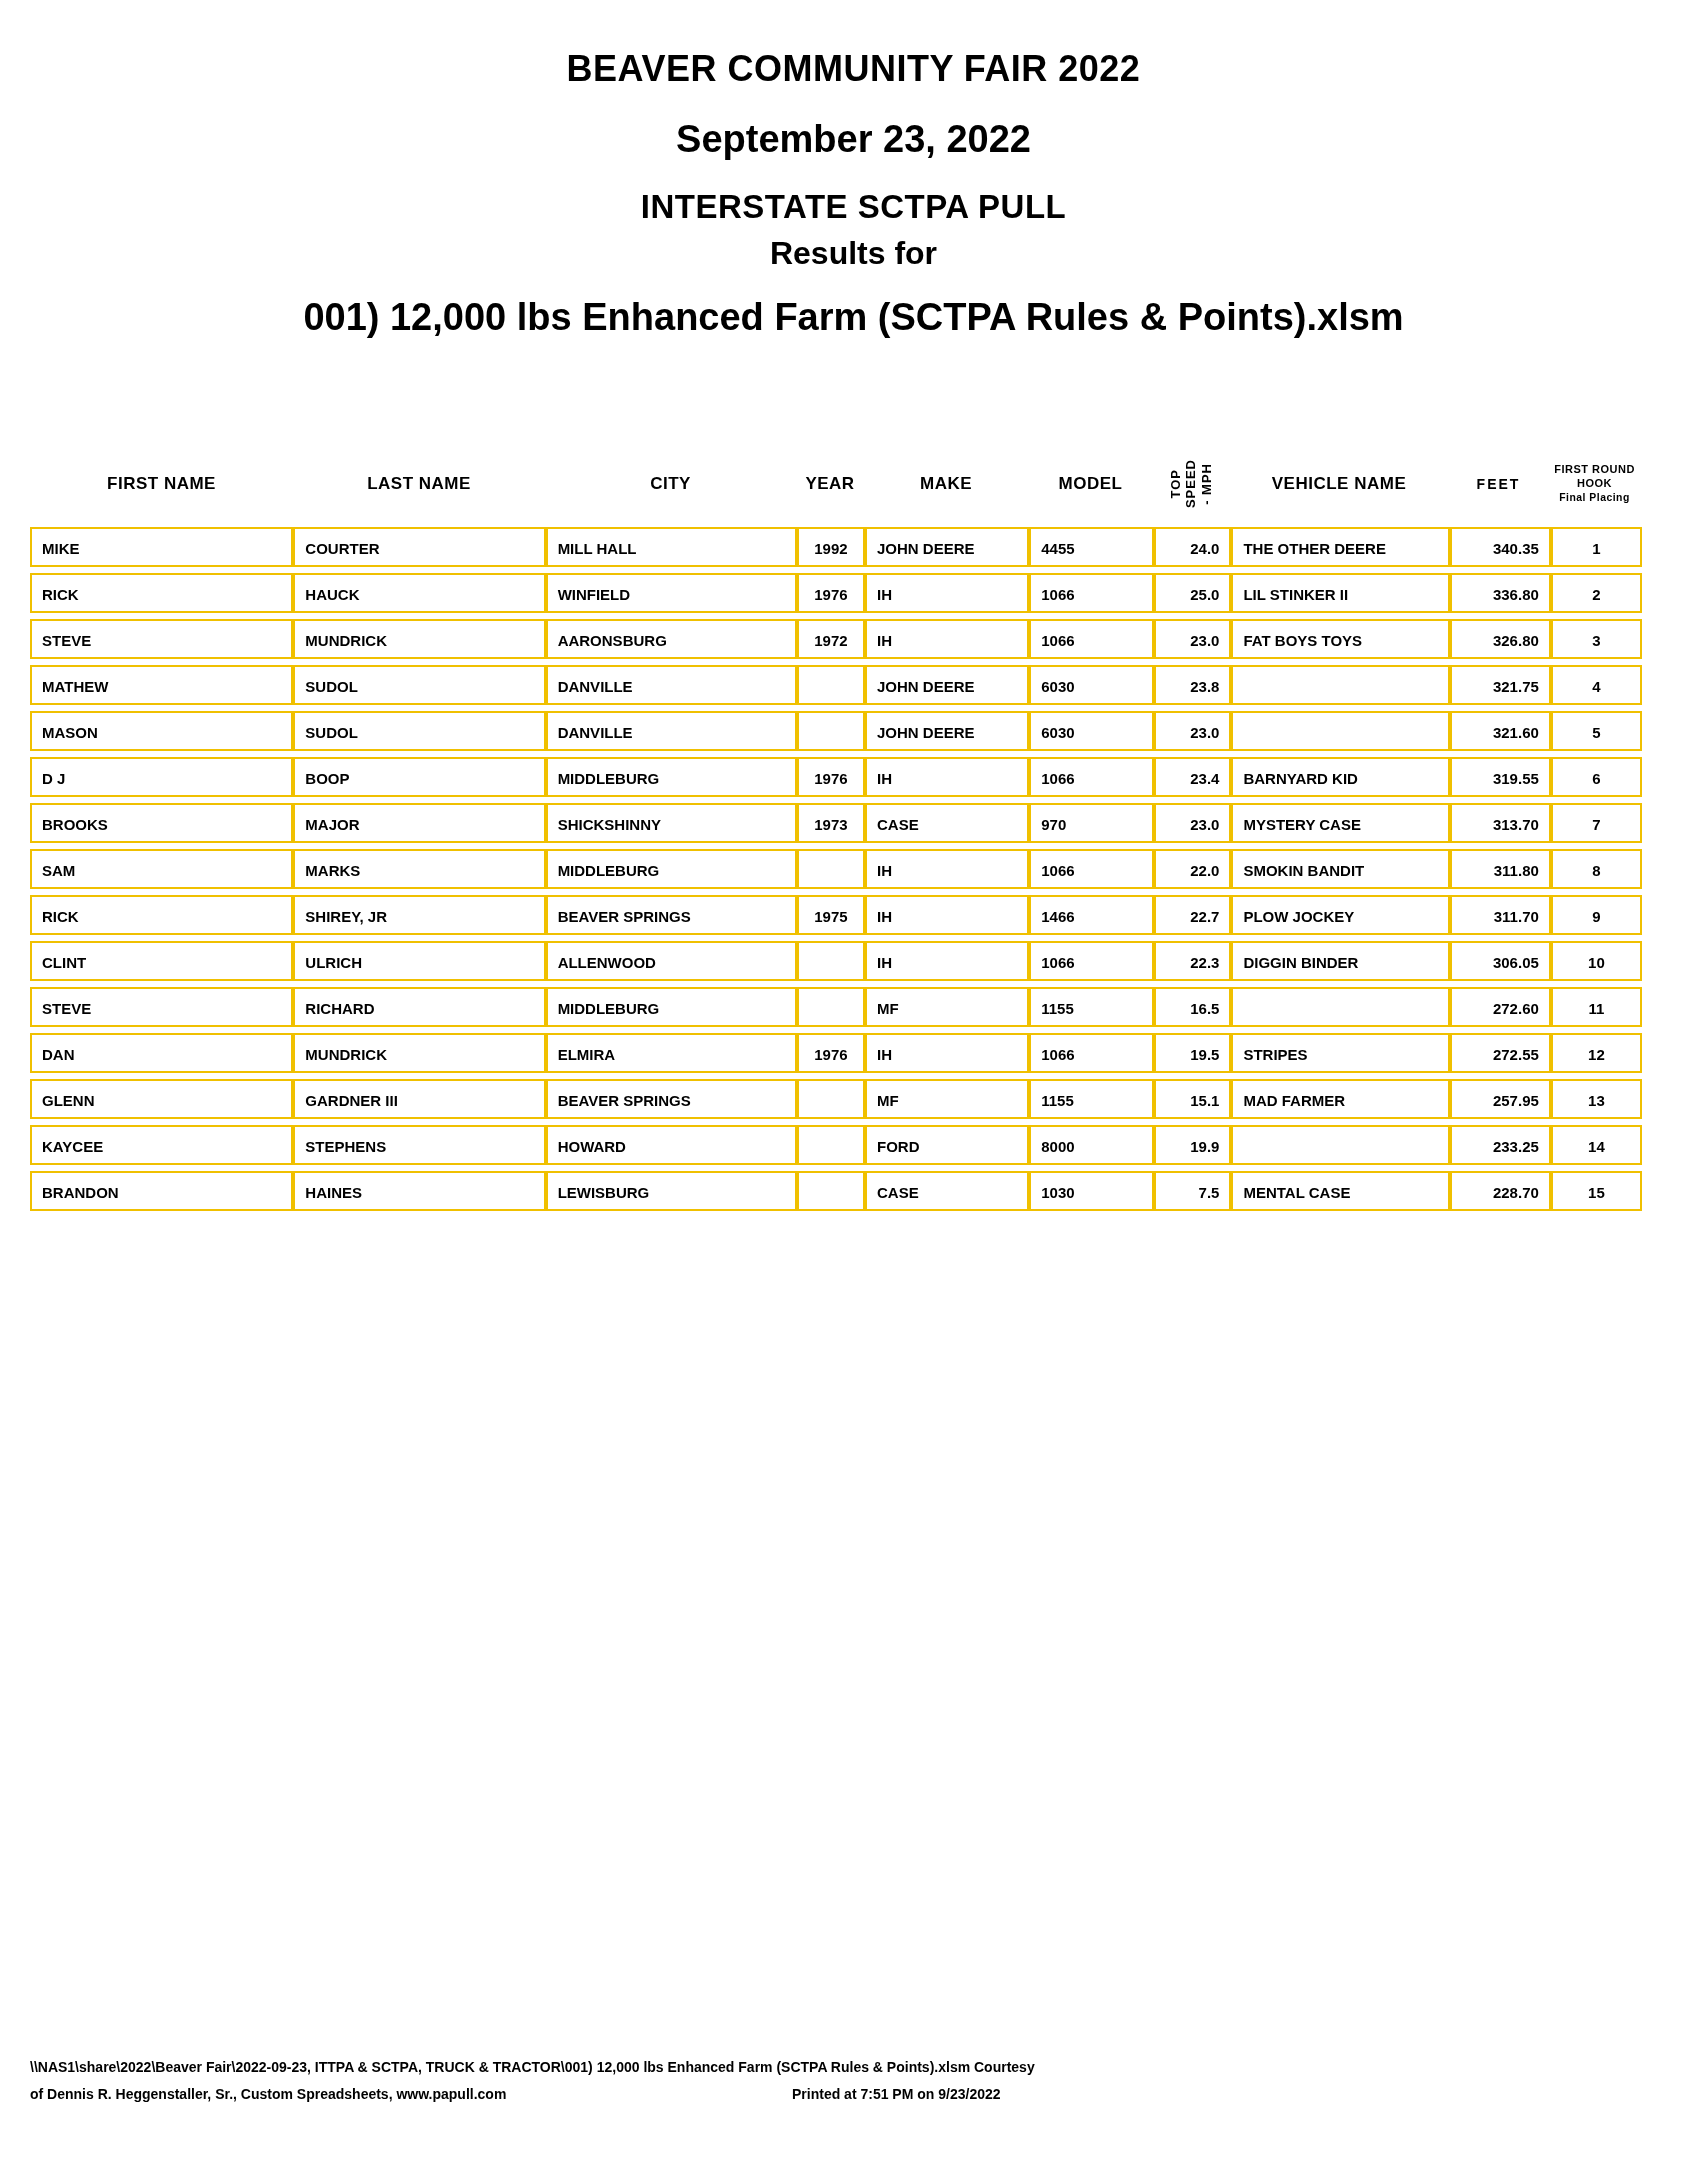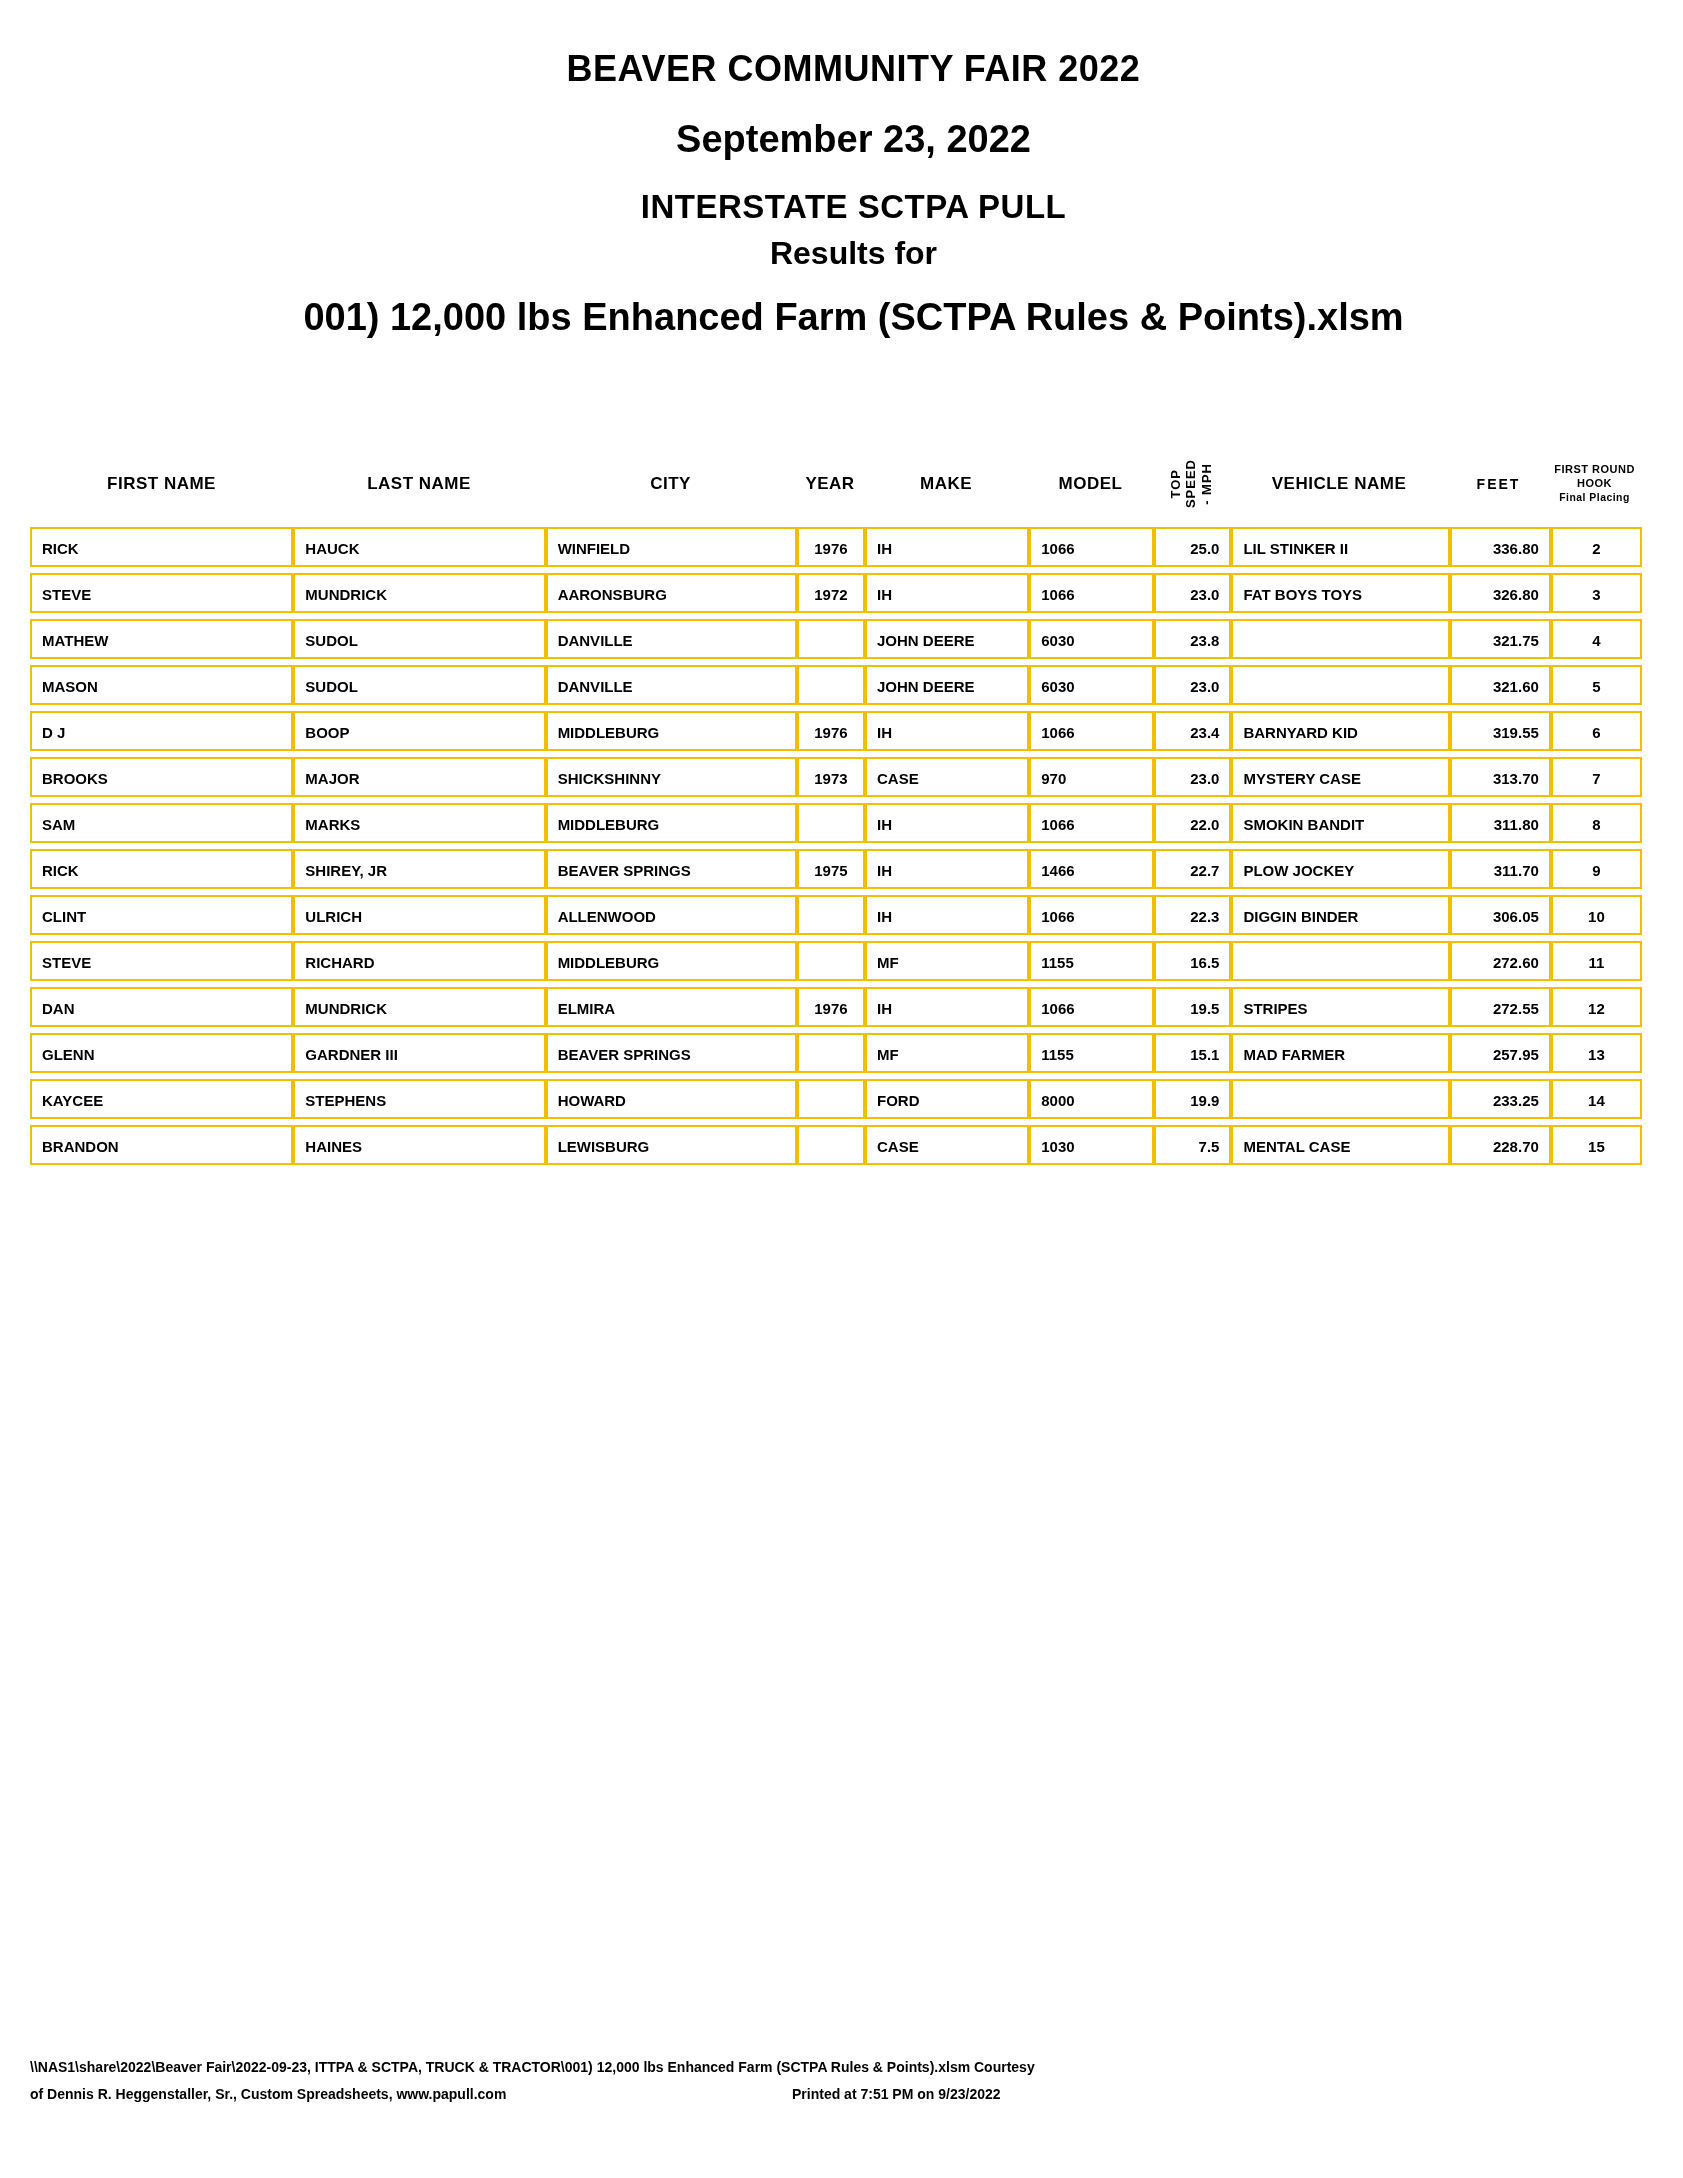--- a/index.html
+++ b/index.html
@@ -127,20 +127,32 @@
           <col style="width:68px">
         <col style="width:164px">
           <col style="width:125px">
           <col style="width:77px">
           <col style="width:218px">
         <col style="width:101px">
           <col style="width:91px">
       </colgroup>
       <tbody>
           <tr>
+            <td class="col-first">MIKE</td>
+            <td class="col-last">COURTER</td>
+            <td class="col-city">MILL HALL</td>
+            <td class="col-year">1992</td>
+            <td class="col-make">JOHN DEERE</td>
+            <td class="col-model">4455</td>
+            <td class="col-speed">24.0</td>
+            <td class="col-vehicle">THE OTHER DEERE</td>
+            <td class="col-feet">340.35</td>
+            <td class="col-placing">1</td>
+          </tr>
+          <tr>
             <td class="col-first">RICK</td>
             <td class="col-last">HAUCK</td>
             <td class="col-city">WINFIELD</td>
             <td class="col-year">1976</td>
             <td class="col-make">IH</td>
             <td class="col-model">1066</td>
             <td class="col-speed">25.0</td>
             <td class="col-vehicle">LIL STINKER II</td>
             <td class="col-feet">336.80</td>
             <td class="col-placing">2</td>

